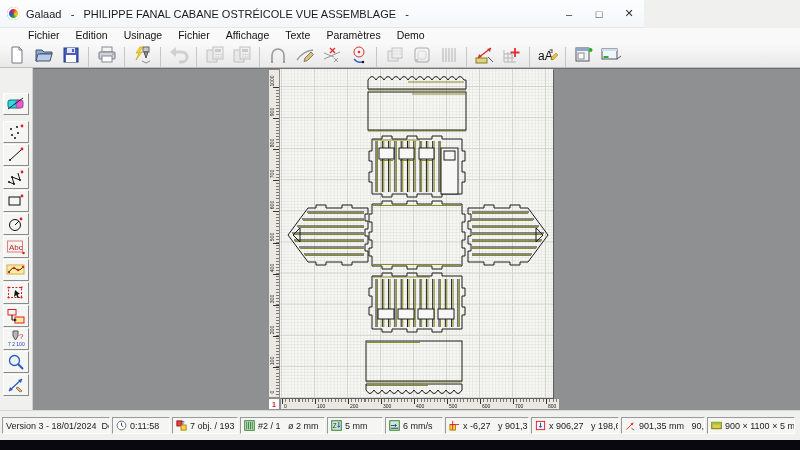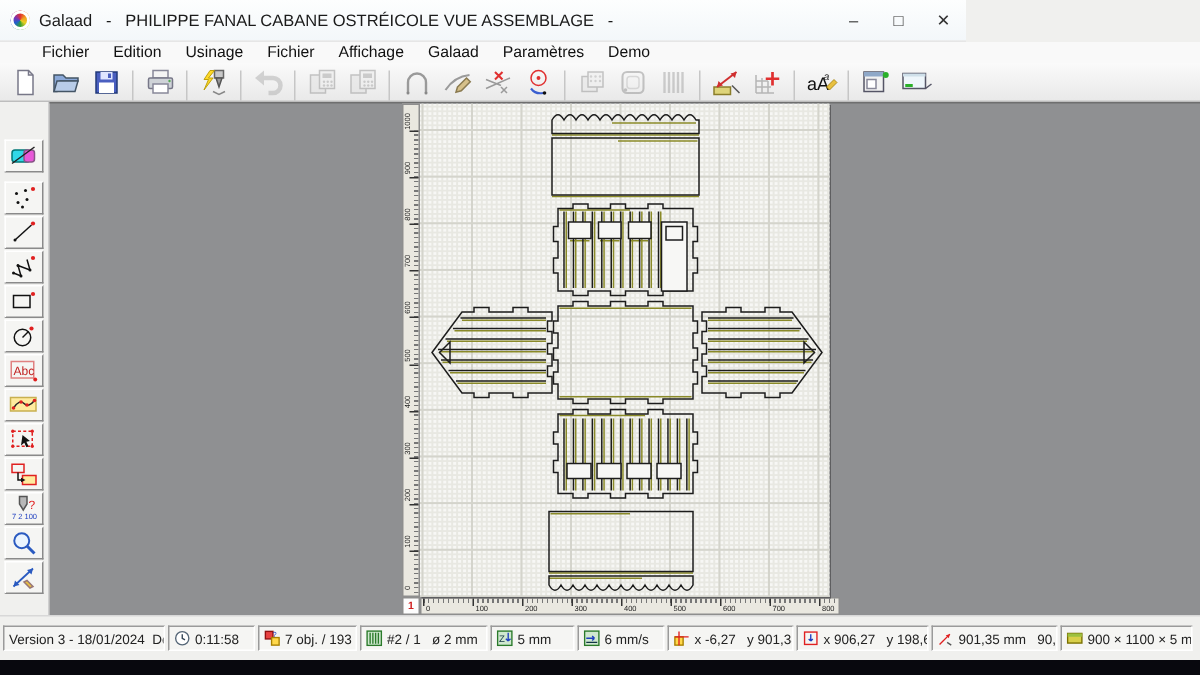--- a/index.html
+++ b/index.html
@@ -97,21 +97,21 @@
         <span class="winbtn">✕</span>
       </div>
   </div>
 
   <div class="menubar">
       <div class="menu-item">Fichier</div>
       <div class="menu-item">Edition</div>
       <div class="menu-item">Usinage</div>
       <div class="menu-item">Fichier</div>
       <div class="menu-item">Affichage</div>
-      <div class="menu-item">Galaad</div>
+      <div class="menu-item">Texte</div>
       <div class="menu-item">Paramètres</div>
       <div class="menu-item">Demo</div>
     </div>
 
   <div class="toolbar">
       <div class="tbtn">
         <svg viewBox="0 0 22 20">
           <path d="M6 2h7l3 3v13H6z" fill="#fff" stroke="#778"></path>
           <path d="M13 2v3h3" fill="none" stroke="#778"></path>
         </svg>

